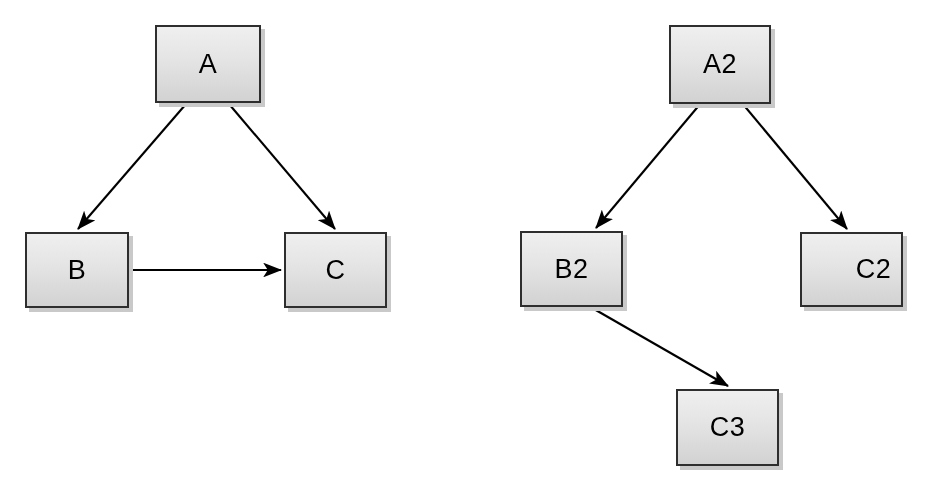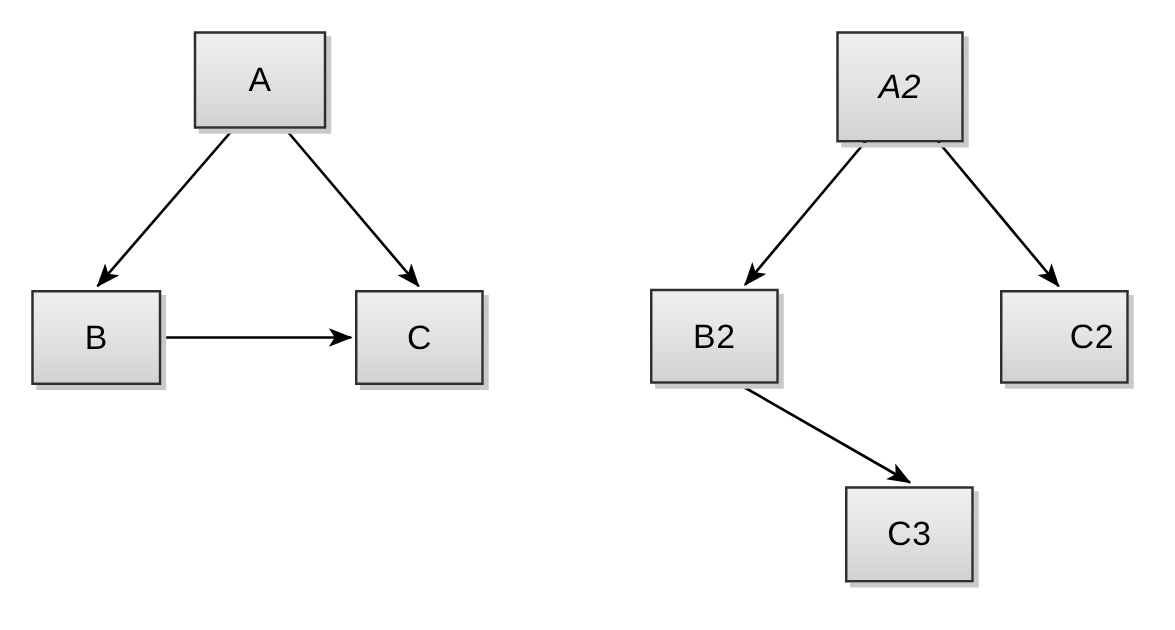--- a/index.html
+++ b/index.html
@@ -71,21 +71,21 @@
   </div>
 
   <div class="node" style="left: 25px; top: 232px; width: 104px; height: 76px;">
     <span class="node-label">B</span>
   </div>
 
   <div class="node" style="left: 284px; top: 232px; width: 103px; height: 76px;">
     <span class="node-label">C</span>
   </div>
 
-  <div class="node" style="left: 669px; top: 25px; width: 102px; height: 89px; font-style: italic;">
+  <div class="node" style="left: 669px; top: 25px; width: 102px; height: 79px;">
     <span class="node-label">A2</span>
   </div>
 
   <div class="node" style="left: 520px; top: 231px; width: 103px; height: 76px;">
     <span class="node-label">B2</span>
   </div>
 
   <div class="node" style="left: 800px; top: 232px; width: 103px; height: 75px; padding-left: 44px;">
     <span class="node-label">C2</span>
   </div>

